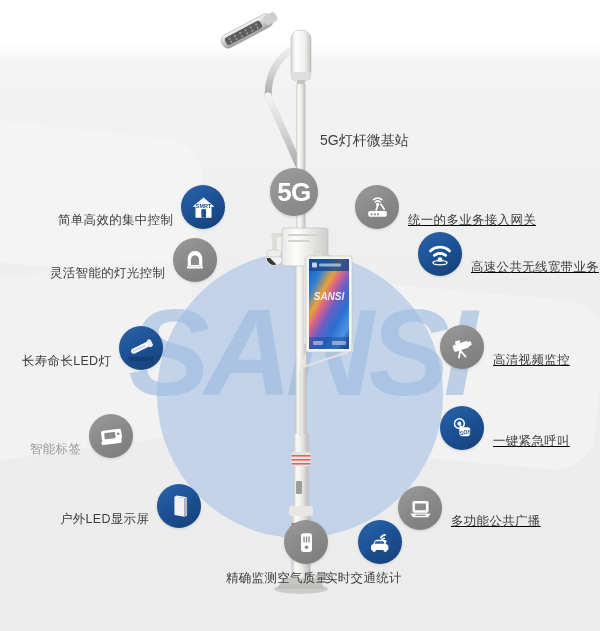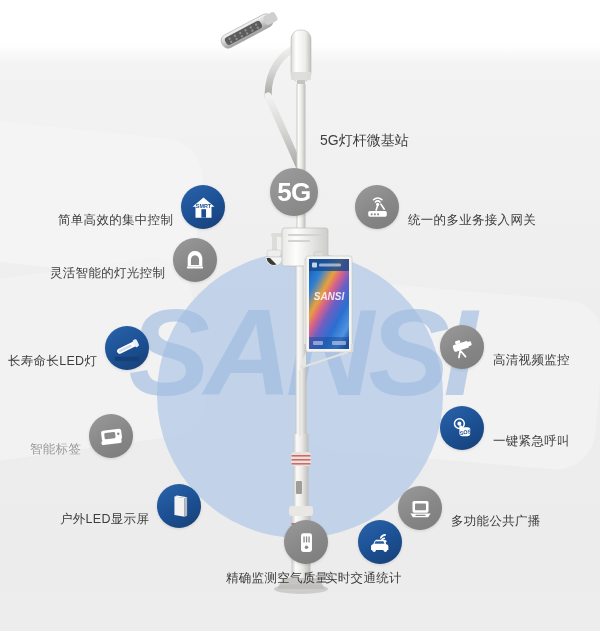--- a/index.html
+++ b/index.html
@@ -38,21 +38,21 @@
     color:#9ebbe0;opacity:.62;
     user-select:none;pointer-events:none;
     white-space:nowrap;
   }
 
   
   #pole{position:absolute;left:0;top:0;width:600px;height:631px;pointer-events:none;}
 
   
   .node{position:absolute;display:flex;align-items:flex-end;}
-  .node.right{flex-direction:row;}
+  .node.right{flex-direction:row;text-decoration:underline;}
   .node.left{flex-direction:row;}
   .icon{
     width:44px;height:44px;border-radius:50%;
     display:flex;align-items:center;justify-content:center;
     flex:0 0 auto;
     box-shadow:0 1px 3px rgba(0,0,0,.12);
     position:relative;
   }
   .icon.blue{background:#1b4f92;background-image:linear-gradient(150deg,#2a63ab 0%,#1b4f92 55%,#173f75 100%);}
   .icon.gray{background:#8b8b8b;background-image:linear-gradient(150deg,#9a9a9a 0%,#878787 55%,#7c7c7c 100%);}
@@ -229,21 +229,21 @@
     <span class="lbl left-side">灵活智能的灯光控制</span>
     <span class="icon gray">
       <svg width="26" height="26" viewBox="0 0 32 32">
         <path d="M16 5 C10 5 7 9.5 7 15 V24 H25 V15 C25 9.5 22 5 16 5 Z" fill="#fff"></path>
         <path d="M16 10 C12.6 10 11 12.8 11 16 V22 H21 V16 C21 12.8 19.4 10 16 10 Z" fill="#8b8b8b"></path>
         <rect x="6" y="24" width="20" height="2.6" rx="1" fill="#fff"></rect>
       </svg>
     </span>
   </div>
 
-  <div class="node left" style="left:8px;top:326px;">
+  <div class="node left" style="left:22px;top:326px;">
     <span class="lbl left-side">长寿命长LED灯</span>
     <span class="icon blue">
       <svg width="28" height="28" viewBox="0 0 32 32">
         <g transform="rotate(-26 16 16)">
           <rect x="4" y="12.5" width="24" height="6" rx="3" fill="#fff"></rect>
           <rect x="6" y="14.3" width="16" height="2.6" rx="1.3" fill="#cfdbec"></rect>
           <rect x="25" y="11" width="5" height="9" rx="2" fill="#e8eef7"></rect>
         </g>
         <path d="M2 26 L30 26 L30 31 L2 31 Z" fill="#143f77"></path>
       </svg>
@@ -319,20 +319,33 @@
           <path d="M13.5 9.5 a4 4 0 0 1 5.5 0"></path>
           <path d="M11.3 6.8 a7.6 7.6 0 0 1 10 0"></path>
         </g>
         <circle cx="16.2" cy="12.4" r="1.9" fill="#fff"></circle>
         <path d="M16.2 13.6 L14.4 19" stroke="#fff" stroke-width="1.9" stroke-linecap="round"></path>
       </svg>
     </span>
     <span class="lbl right-side">统一的多业务接入网关</span>
   </div>
 
+  <div class="node right" style="left:418px;top:232px;">
+    <span class="icon blue">
+      <svg width="28" height="28" viewBox="0 0 32 32">
+        <g fill="none" stroke="#fff" stroke-width="3.1" stroke-linecap="round">
+          <path d="M5 12.5 a16 16 0 0 1 22 0"></path>
+          <path d="M9.5 17.6 a10 10 0 0 1 13 0"></path>
+        </g>
+        <circle cx="16" cy="22.3" r="2.6" fill="#fff"></circle>
+        <ellipse cx="16" cy="26" rx="8" ry="2.4" fill="none" stroke="#fff" stroke-width="1.5"></ellipse>
+      </svg>
+    </span>
+    <span class="lbl right-side">高速公共无线宽带业务</span>
+  </div>
 
   <div class="node right" style="left:440px;top:325px;">
     <span class="icon gray">
       <svg width="28" height="28" viewBox="0 0 32 32">
         <g transform="rotate(-18 16 16)">
           <rect x="6" y="11" width="18" height="8" rx="2" fill="#fff"></rect>
           <rect x="23" y="12.5" width="4.5" height="5" rx="1.5" fill="#fff"></rect>
           <rect x="10" y="7.5" width="6" height="3.5" rx="1.2" fill="#fff"></rect>
         </g>
         <path d="M14 20 L12.5 28 M14 20 L20 27" stroke="#fff" stroke-width="2" stroke-linecap="round"></path>

